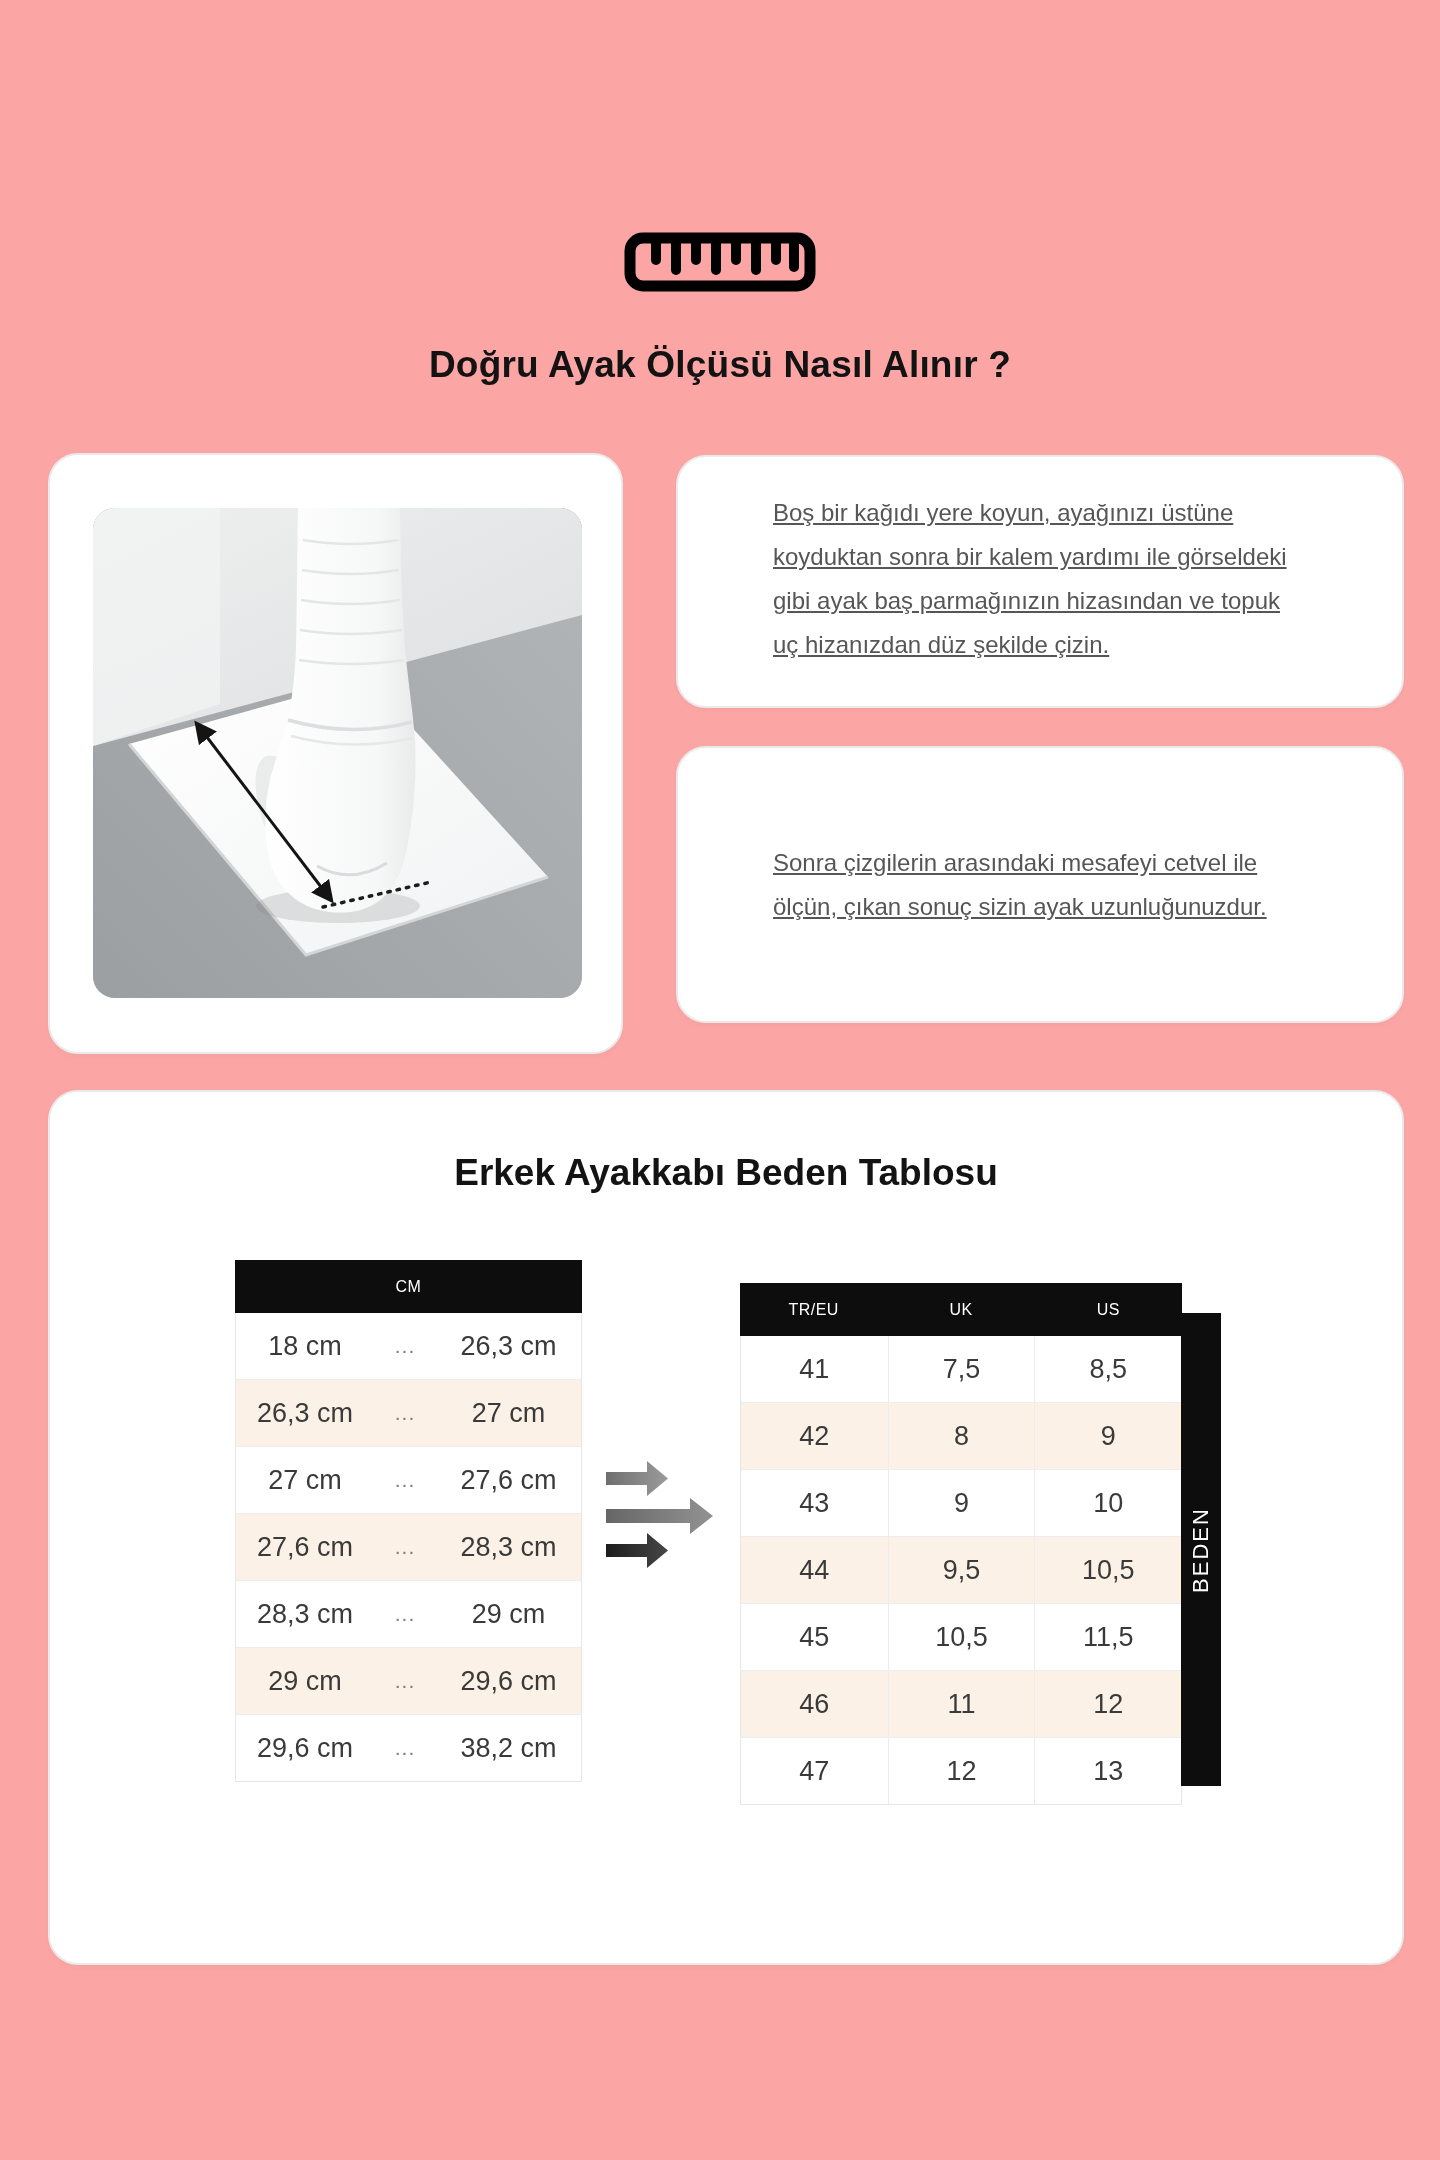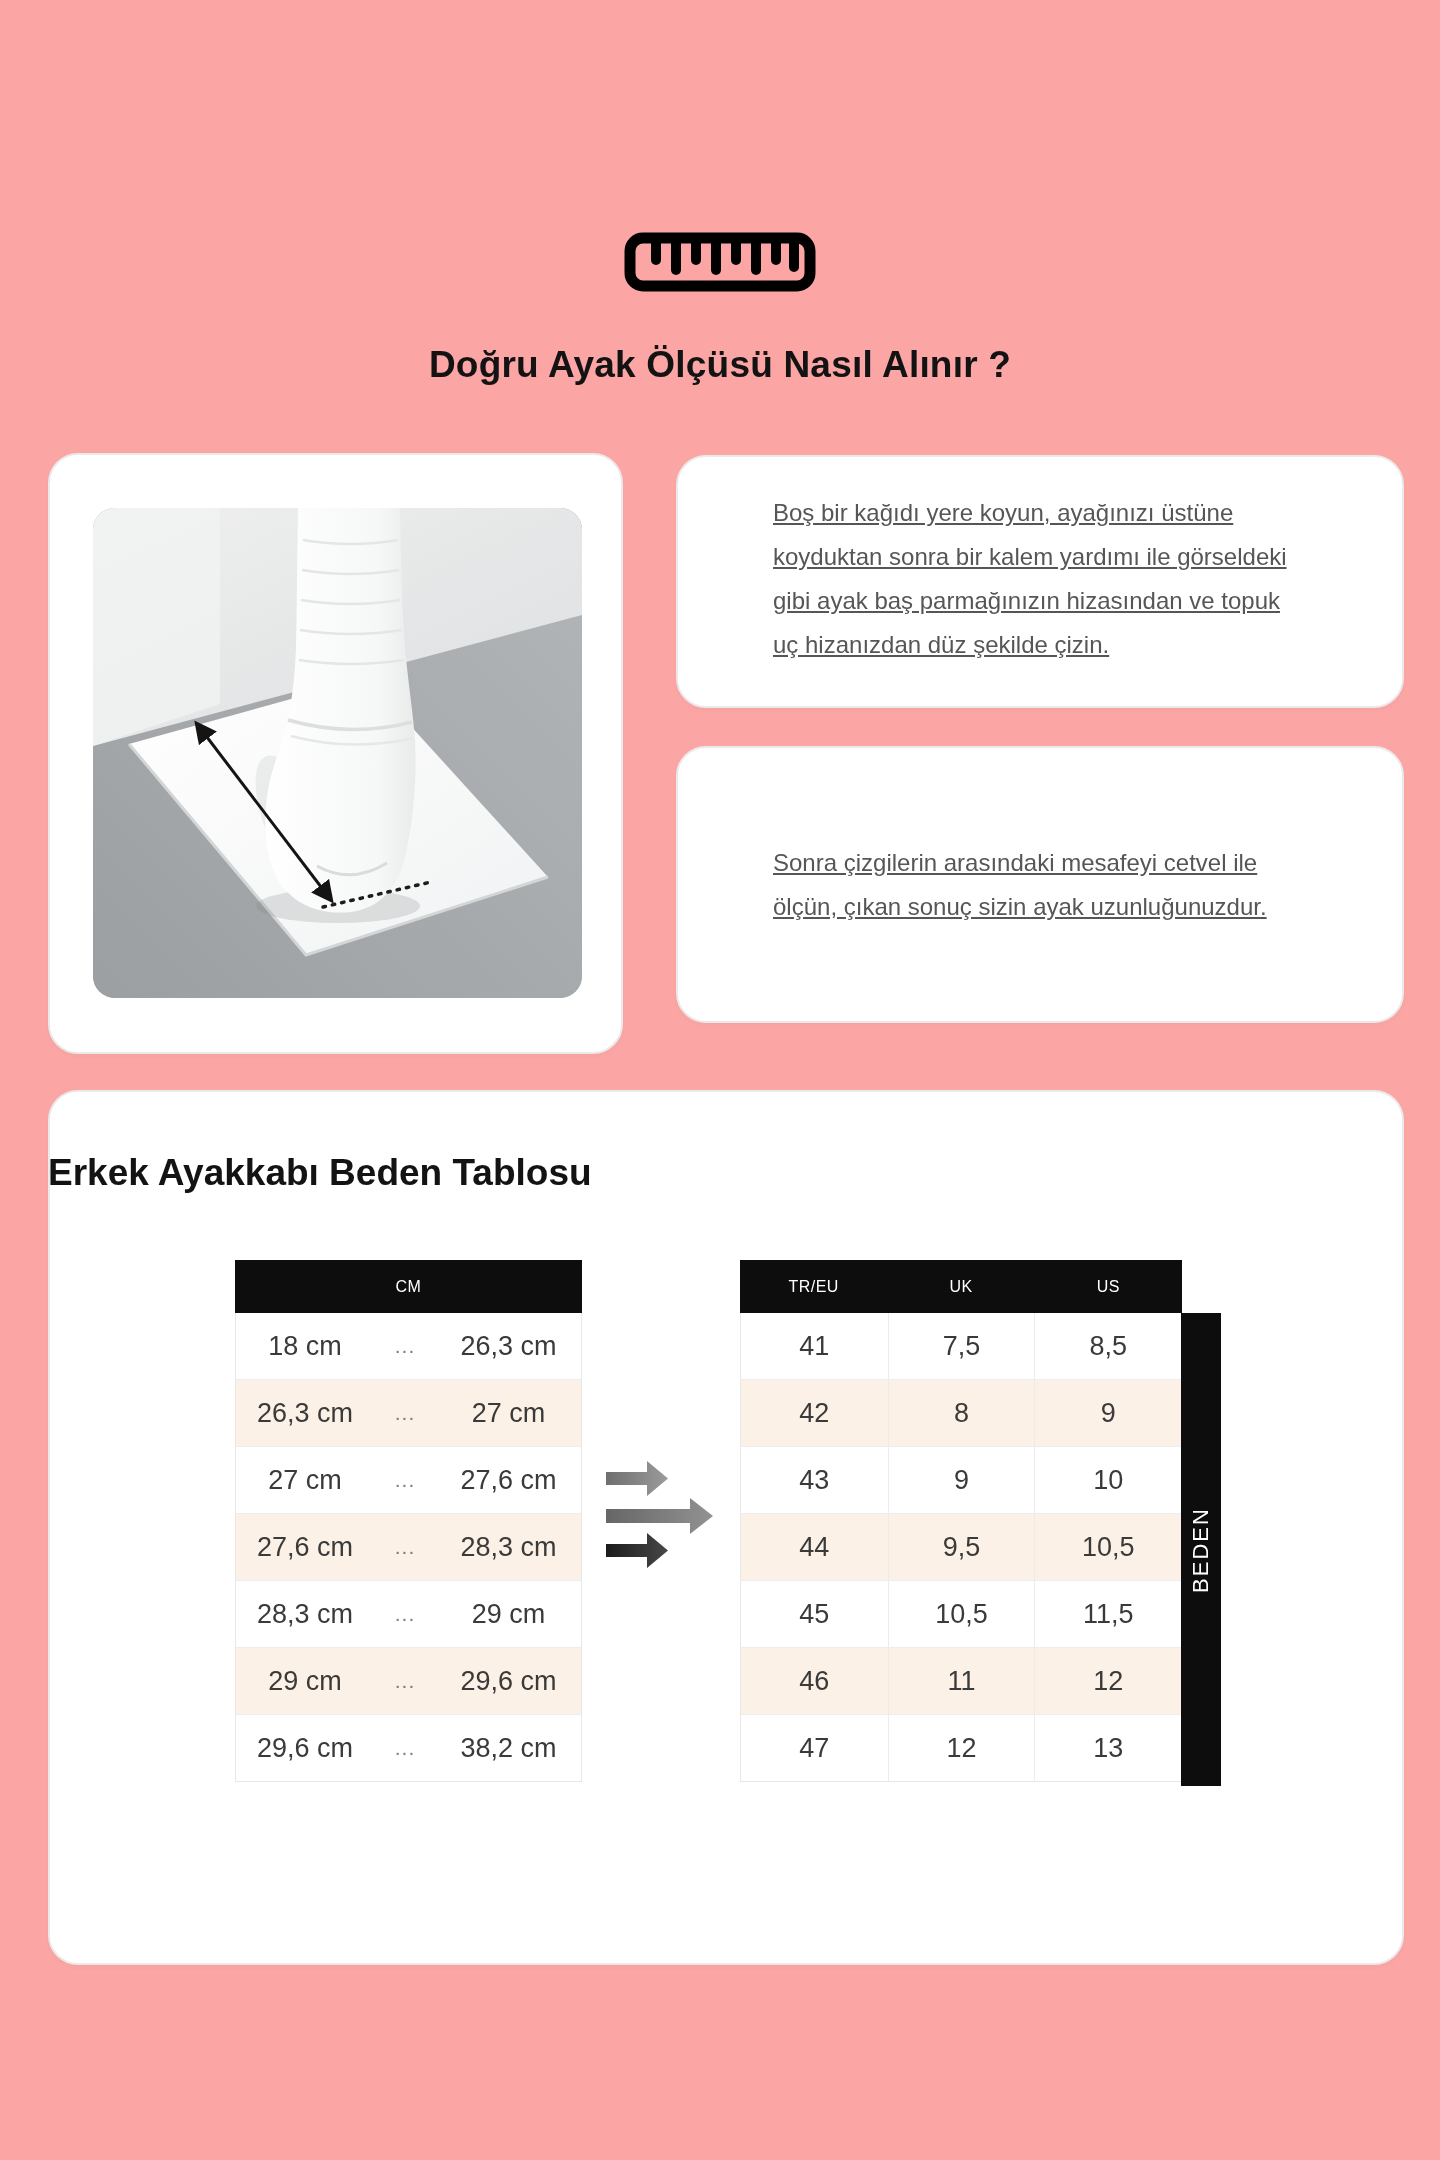--- a/index.html
+++ b/index.html
@@ -32,33 +32,33 @@
   .instruction-text{
     padding:34px 95px;font-size:24px;line-height:44px;
     color:var(--text-secondary,#565656);
     text-decoration:underline;
   }
   .instruction-card-2 .instruction-text{padding-top:0;padding-bottom:0;}
 
   
   .size-card{left:48px;top:1090px;width:1356px;height:875px;}
   .size-title{
-    left:48px;top:1152px;width:1356px;text-align:left;
+    left:48px;top:1152px;width:1356px;text-align:center;
     font-size:37px;font-weight:700;color:#131313;
   }
   .table-head{
     height:53px;background:var(--header-bg,#0d0d0d);
     color:var(--header-text,#ffffff);
     display:grid;align-items:center;text-align:center;
     font-size:16px;font-weight:500;letter-spacing:.5px;
   }
   .cm-table{left:235px;top:1260px;width:347px;}
   .cm-head{grid-template-columns:100%;}
   .size-table{left:740px;top:1260px;width:442px;}
-  .size-head{grid-template-columns:1fr 1fr 1fr;}
+  .size-head{grid-template-columns:1fr 1fr 1fr;margin-top:23px;}
   .tbody{border:1px solid #e7e7e7;border-top:none;box-sizing:border-box;}
   .trow{
     display:grid;height:66px;align-items:center;text-align:center;
     font-size:27px;font-weight:500;color:var(--table-text,#3a3a3a);
     background:#ffffff;border-bottom:1px solid #ededed;
   }
   .trow:last-child{border-bottom:none;}
   .trow.stripe{background:var(--stripe,#fcf1e6);}
   .cm-row{grid-template-columns:40% 18% 42%;}
   .size-row{grid-template-columns:1fr 1fr 1fr;}

